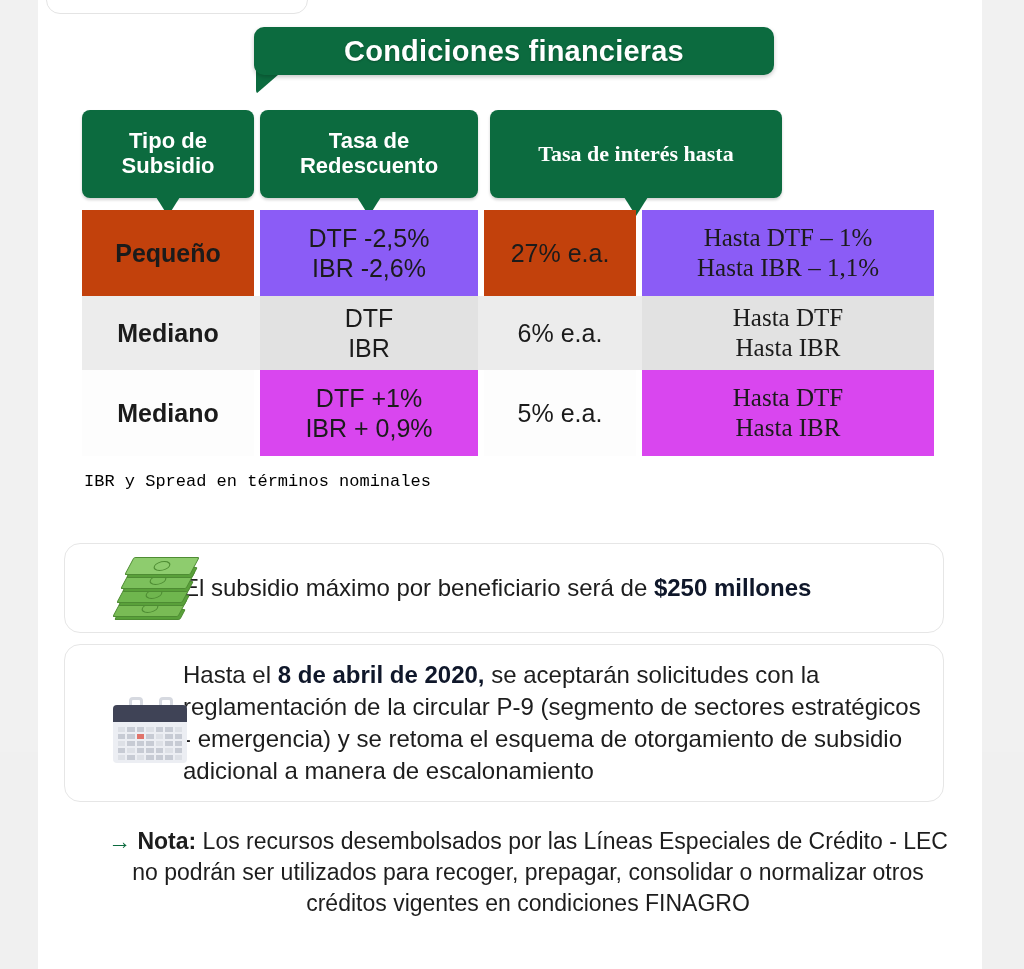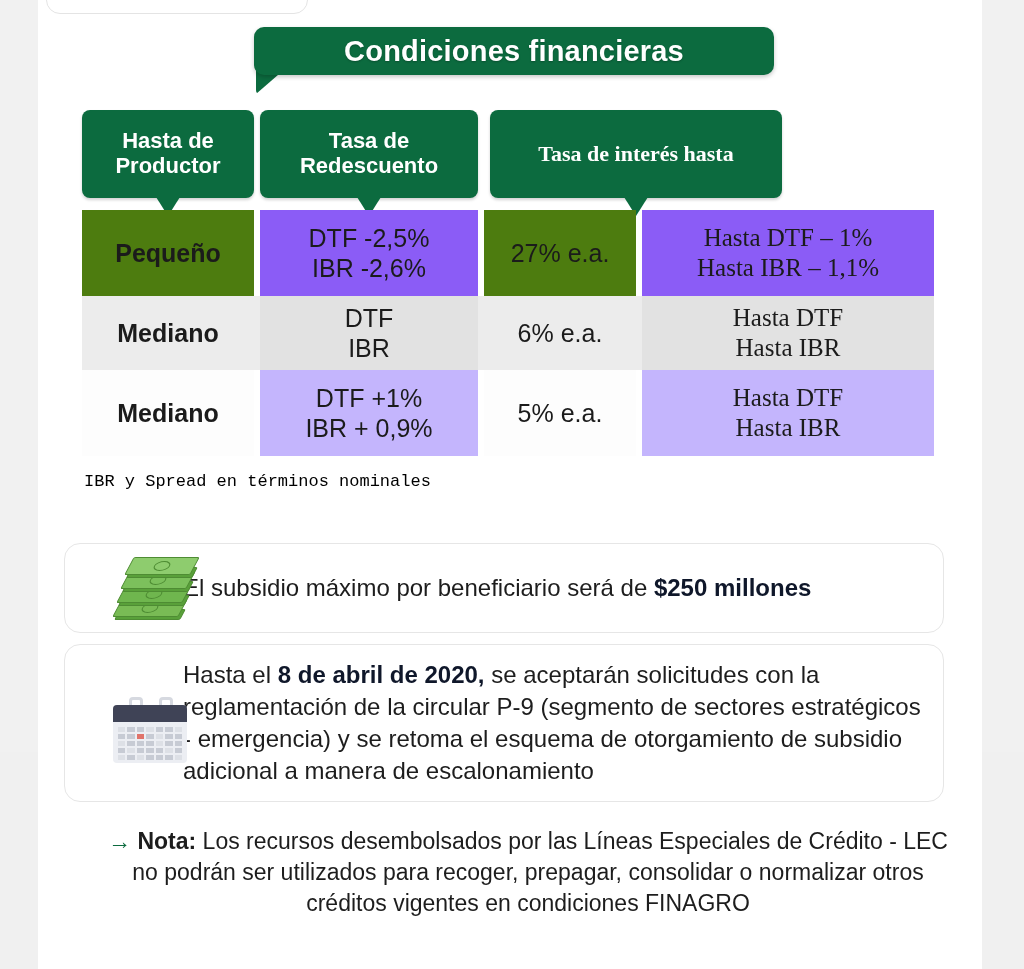--- a/index.html
+++ b/index.html
@@ -136,26 +136,26 @@
   .td.label { font-weight: bold; font-size: 25px; }
   .td .multi { display: block; }
   .td .multi span { display: block; }
 
   
   .r1 .td { height: 86px; }
   .r2 .td { height: 74px; }
   .r3 .td { height: 86px; }
 
   
-  .r1 .c1, .r1 .c3 { background: #4d7c0f; }
+  .r1 .c1, .r1 .c3 { background: #c2410c; }
   .r1 .c2, .r1 .c4 { background: #8b5cf6; }
   .r2 .c1, .r2 .c3 { background: #ececec; }
   .r2 .c2, .r2 .c4 { background: #e2e2e2; }
   .r3 .c1, .r3 .c3 { background: #fdfdfd; }
-  .r3 .c2, .r3 .c4 { background: #c4b5fd; justify-content: center; }
+  .r3 .c2, .r3 .c4 { background: #d946ef; justify-content: center; }
   .trow .col-gap { background: transparent; }
   .r2 .col-gap { background: #ececec; }
 
   
   .footnote {
     position: absolute;
     left: 46px; top: 472px;
     font-size: 17px;
     color: #000000;
     font-family: Liberation Mono, monospace;
@@ -292,21 +292,21 @@
       <div class="title-tail"></div>
       <div class="title-banner">
         <span>Condiciones financieras</span>
       </div>
     </div>
 
     <div class="table">
 
       <div class="thead">
         <div class="th c1">
-          <span>Hasta de Productor</span>
+          <span>Tipo de Subsidio</span>
           <div class="arrow"></div>
         </div>
         <div class="col-gap"></div>
         <div class="th c2">
           <span>Tasa de Redescuento</span>
           <div class="arrow"></div>
         </div>
         <div class="col-gap"></div>
         <div class="col-gap"></div>
         <div class="th c4">

